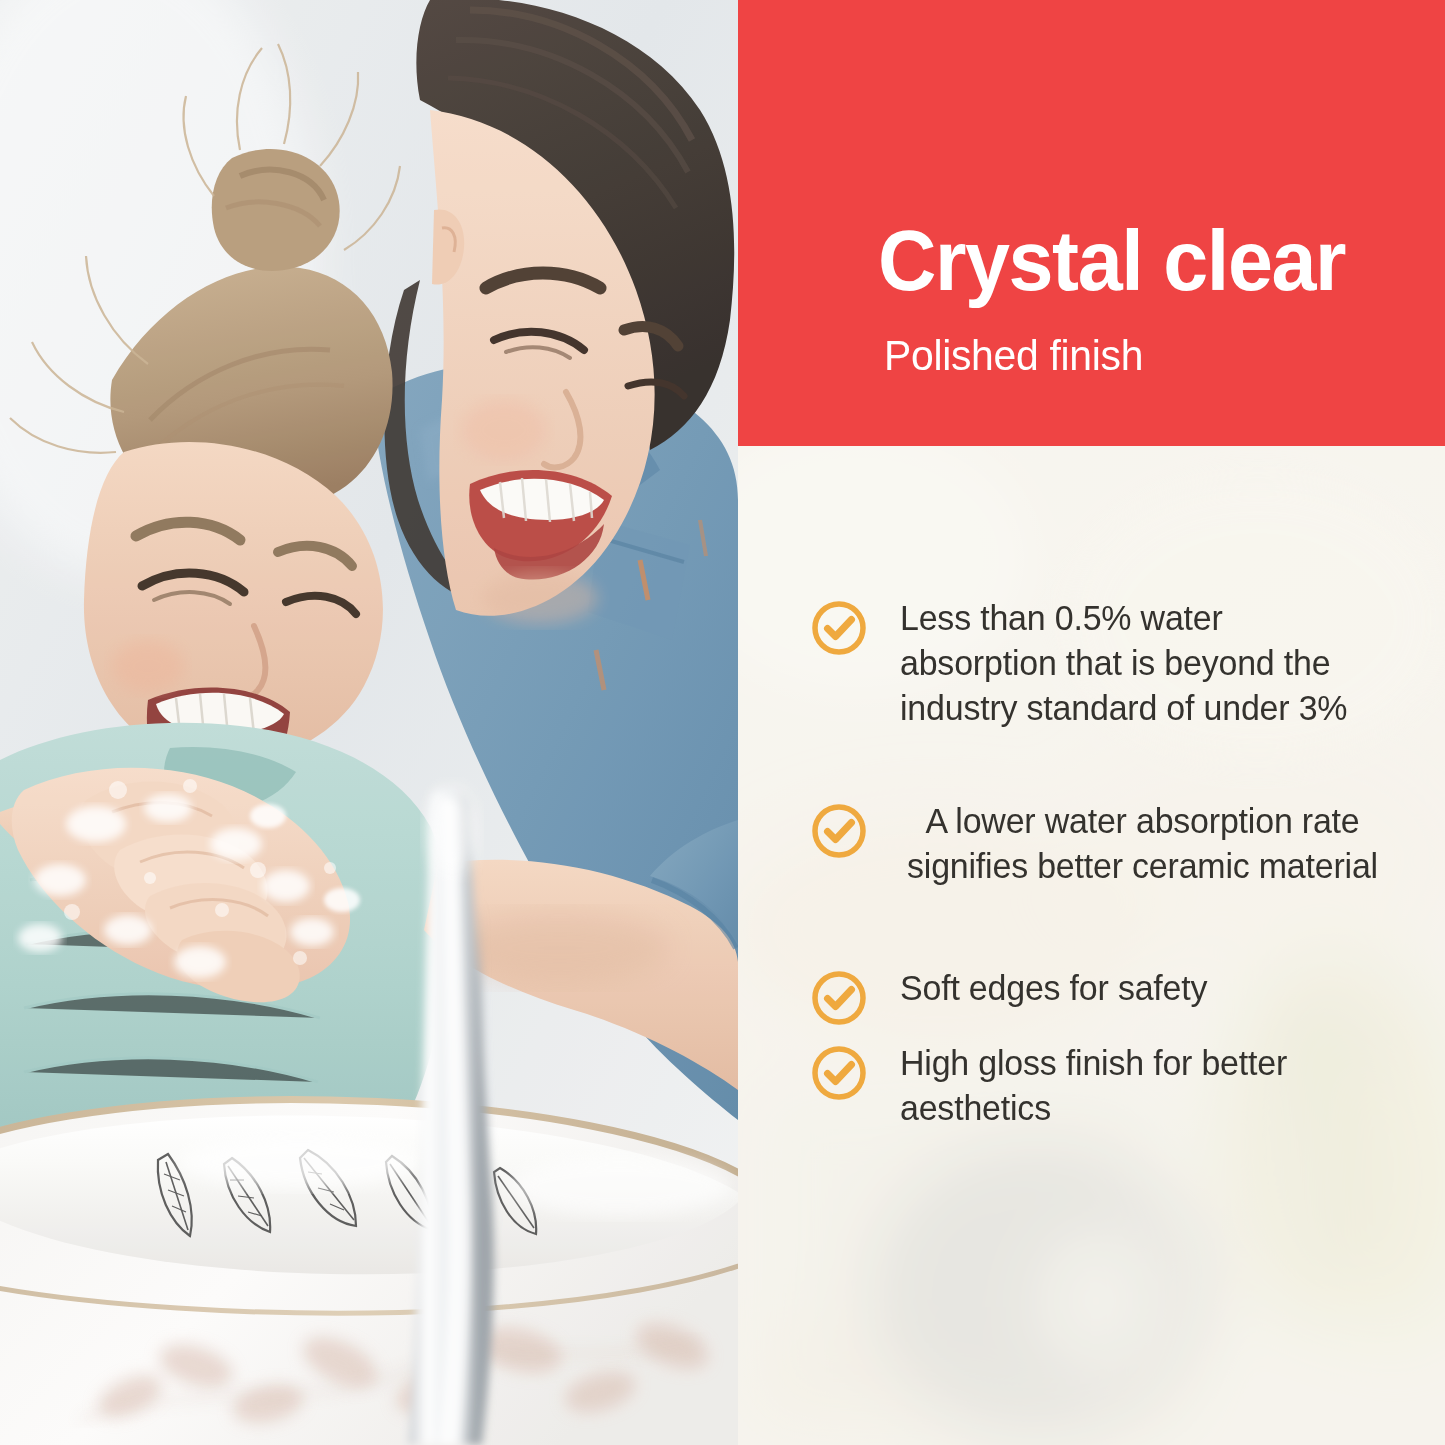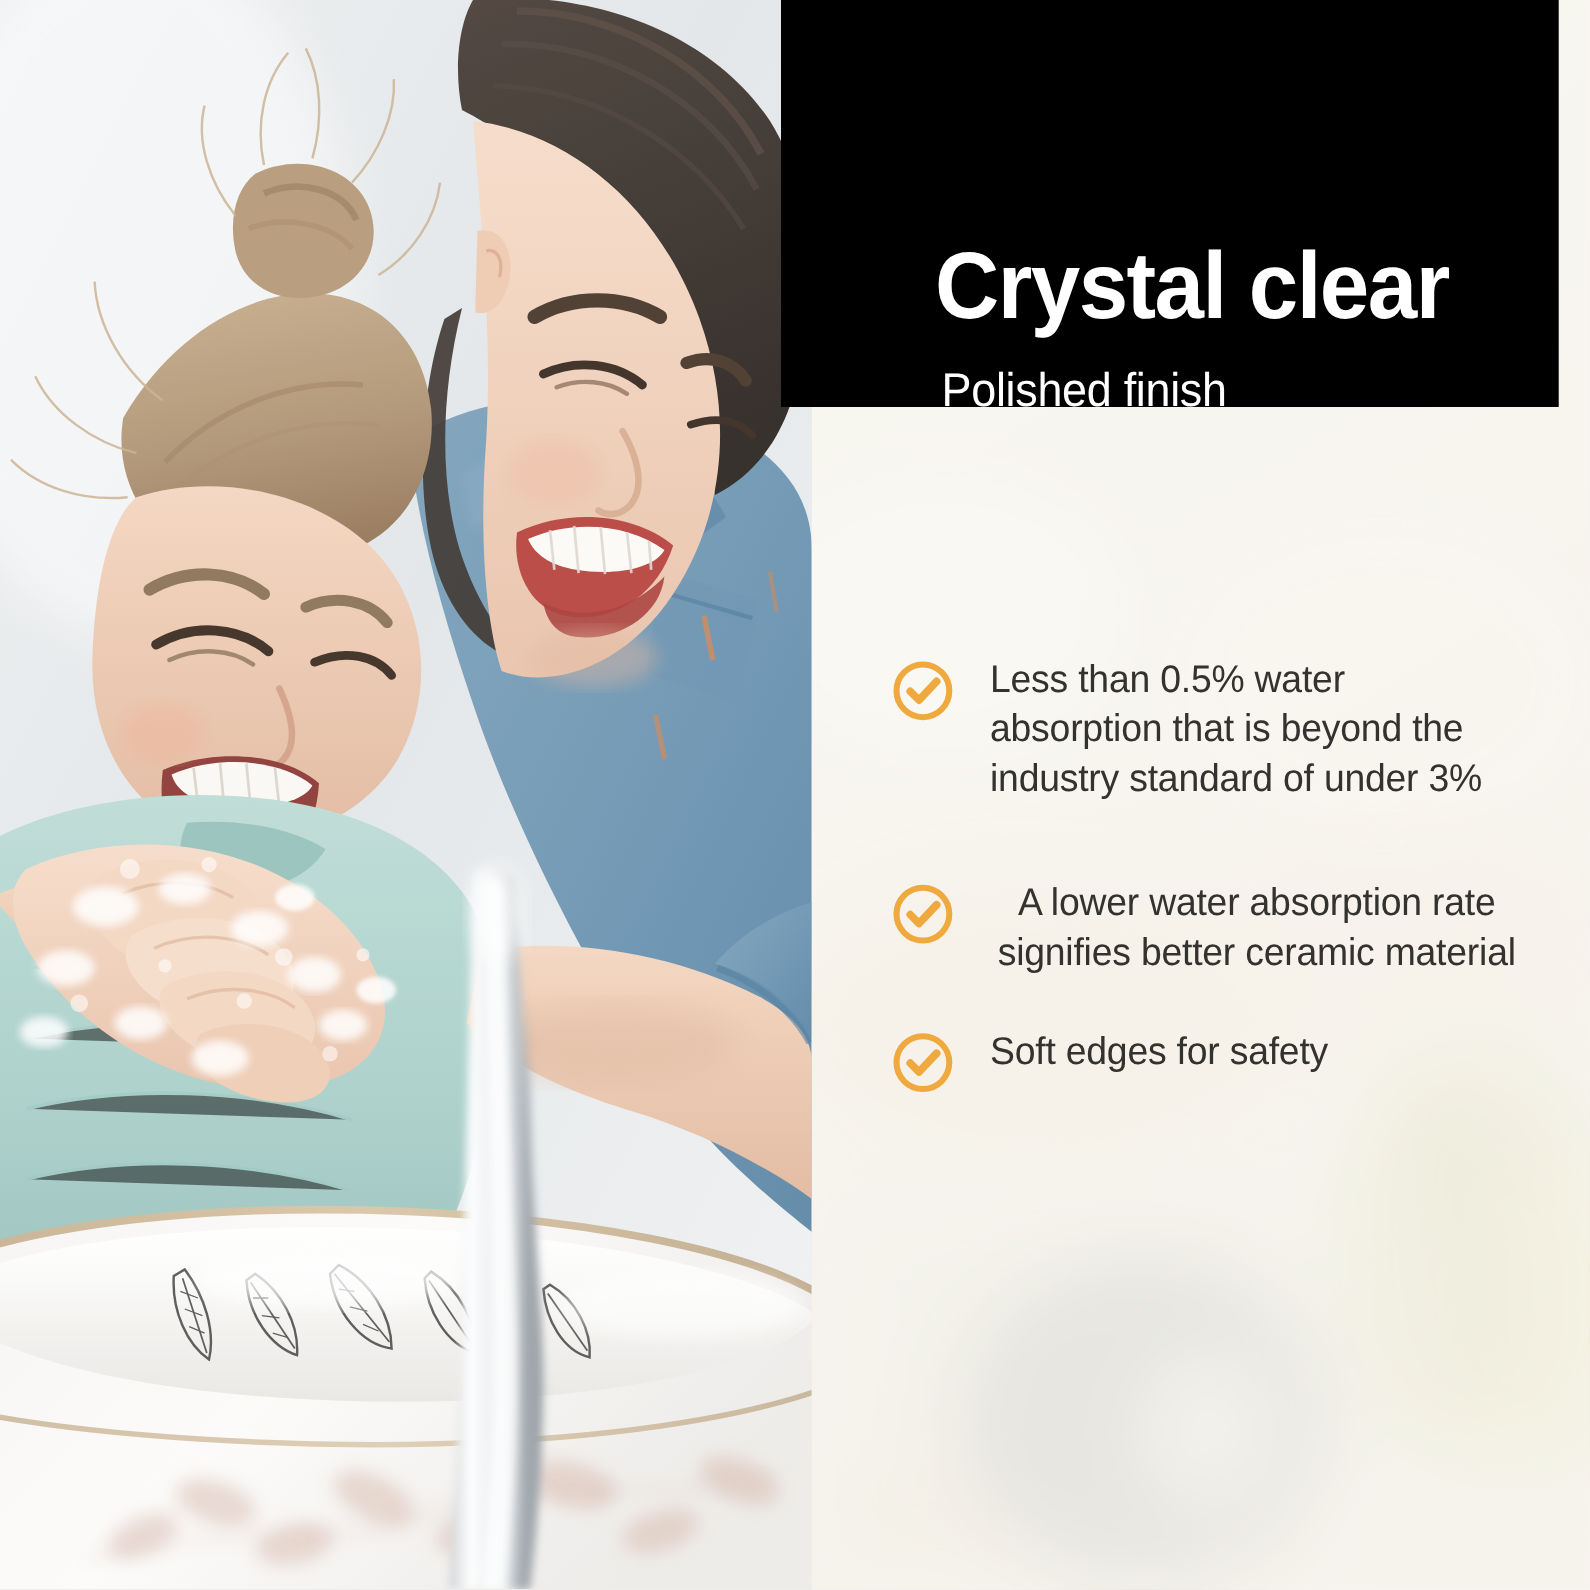--- a/index.html
+++ b/index.html
@@ -38,23 +38,23 @@
   .bg-blur-svg {
     position:absolute; left:0; top:0;
     width:707px; height:1445px;
     display:block;
     opacity:0.85;
   }
 
   
   .header-band {
     position:absolute;
-    left:710px; top:0;
-    width:707px; height:370px;
-    background:#000000;
+    left:738px; top:0;
+    width:707px; height:446px;
+    background:#ef4444;
     z-index:5;
   }
   .title {
     position:absolute;
     left:140px;
     top:214px;
     font-size:86px;
     line-height:92px;
     font-weight:bold;
     color:#FFFFFF;
@@ -88,21 +88,21 @@
   }
   .feature-row {
     position:absolute;
     display:flex;
     align-items:flex-start;
     left:72px;
     width:590px;
   }
   .feature-row[data-row="0"] { top:595px; }
   .feature-row[data-row="1"] { top:798px;text-align:center; }
-  .feature-row[data-row="2"] { top:933px; }
+  .feature-row[data-row="2"] { top:965px; }
   .feature-row[data-row="3"] { top:1040px; }
 
   .check-icon {
     flex:0 0 auto;
     width:58px; height:58px;
     margin-right:32px;
     margin-top:4px;
   }
   .check-icon svg { display:block; width:58px; height:58px; }
 
@@ -490,15 +490,24 @@
     <div class="feature-row" data-row="2">
       <span class="check-icon">
         <svg viewBox="0 0 58 58">
           <circle cx="29" cy="29" r="24" fill="none" stroke="#EFA93F" stroke-width="5.5"></circle>
           <path d="M17.5 29.5 L25.5 37.5 L41.5 20.5" fill="none" stroke="#EFA93F" stroke-width="7" stroke-linecap="round" stroke-linejoin="round"></path>
         </svg>
       </span>
       <span class="feature-text">Soft edges for safety</span>
     </div>
 
+    <div class="feature-row" data-row="3">
+      <span class="check-icon">
+        <svg viewBox="0 0 58 58">
+          <circle cx="29" cy="29" r="24" fill="none" stroke="#EFA93F" stroke-width="5.5"></circle>
+          <path d="M17.5 29.5 L25.5 37.5 L41.5 20.5" fill="none" stroke="#EFA93F" stroke-width="7" stroke-linecap="round" stroke-linejoin="round"></path>
+        </svg>
+      </span>
+      <span class="feature-text">High gloss finish for better aesthetics</span>
+    </div>
 
   </div>
 </div>
 
 </body></html>

